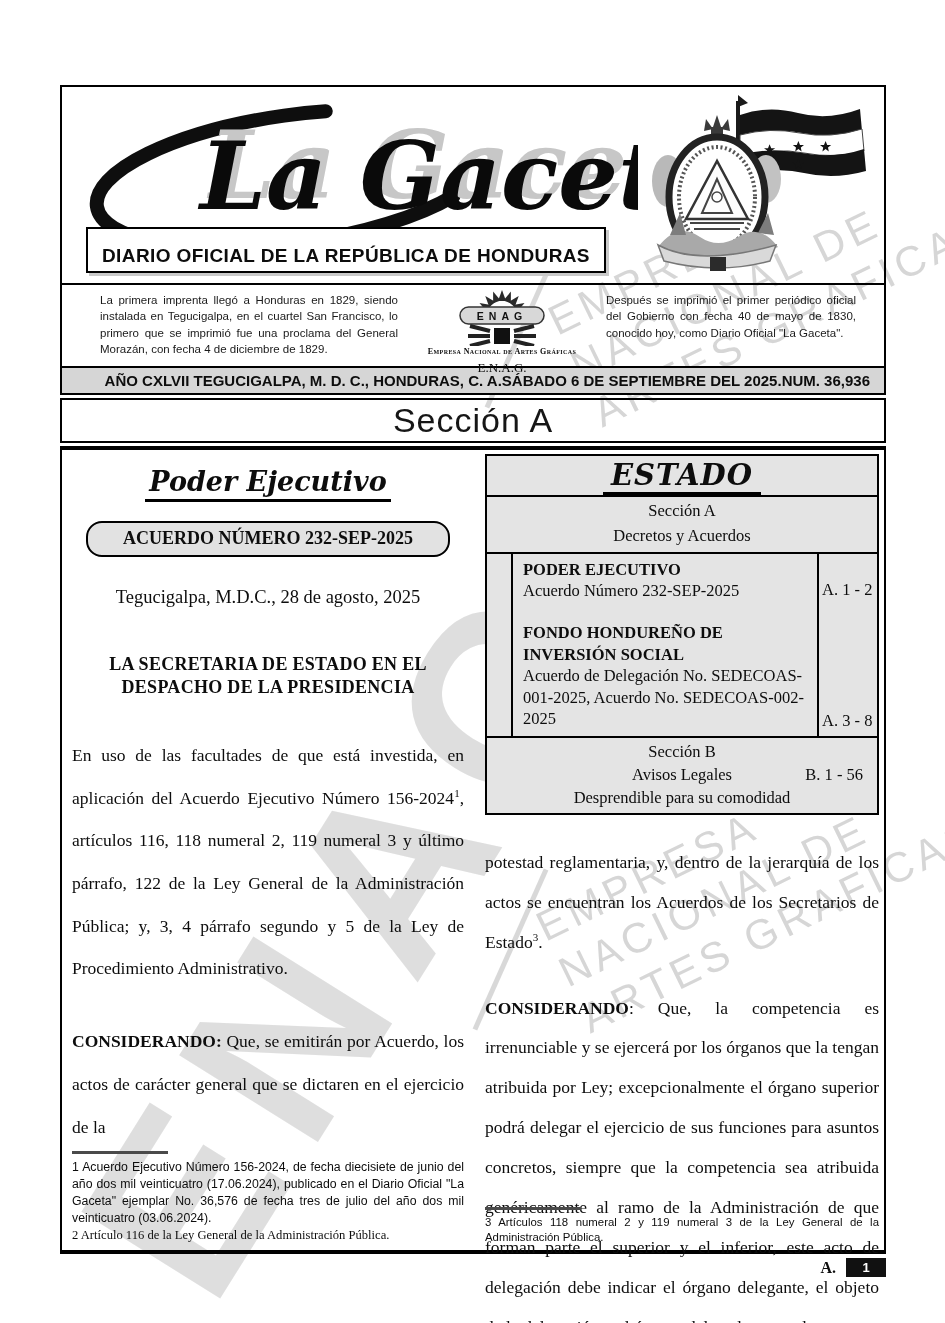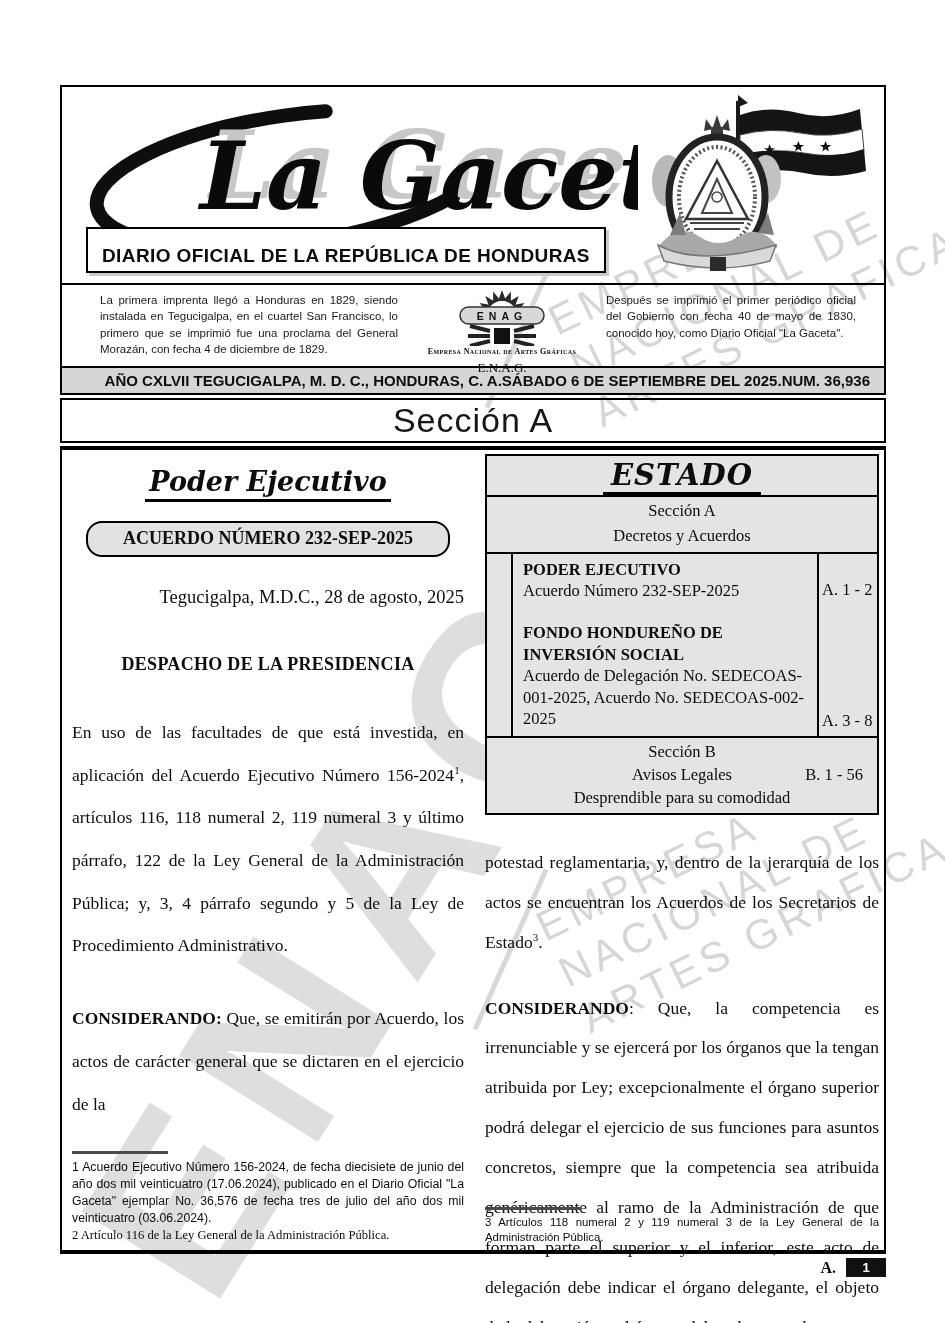--- a/index.html
+++ b/index.html
@@ -65,21 +65,21 @@
   .col-left{position:absolute;left:10px;top:0;bottom:0;width:392px}
   .col-right{position:absolute;right:5px;top:4px;bottom:0;width:394px}
   
   .pe-heading{margin-top:16px;text-align:center;font-family:"DejaVu Serif",serif;
     font-style:italic;font-weight:bold;font-size:27px}
   .pe-heading span{border-bottom:3px solid #000;padding:0 4px 2px}
   .acuerdo-badge{
     margin:24px auto 0;width:360px;border:2px solid #000;border-radius:16px;background:#e2e2e2;
     text-align:center;font-weight:bold;font-size:18px;padding:5px 0 6px;
   }
-  .tg-date{margin-top:30px;text-align:right;font-size:18.5px}
+  .tg-date{margin-top:30px;text-align:center;font-size:18.5px}
   .org{margin-top:46px;text-align:center;font-weight:bold;font-size:18px;letter-spacing:.3px}
   .org + .org{margin-top:2px}
   .para{font-size:17.5px;text-align:justify}
   .col-left .para{line-height:2.44}
   .col-right .para{line-height:2.28}
   .p-top{margin-top:36px}
   .p-gap{margin-top:30px}
   .lead{font-weight:bold}
   sup{font-size:11px;line-height:0}
   .fn-block{position:absolute;bottom:5px;left:0;right:0}
@@ -225,20 +225,21 @@
   <div class="secbar">Sección A</div>
 
   <div class="content">
 
     <div class="col-left">
       <div class="pe-heading">
         <span>Poder Ejecutivo</span>
       </div>
       <div class="acuerdo-badge">ACUERDO NÚMERO 232-SEP-2025</div>
       <div class="tg-date">Tegucigalpa, M.D.C., 28 de agosto, 2025</div>
+      <div class="org">LA SECRETARIA DE ESTADO EN EL</div>
       <div class="org">DESPACHO DE LA PRESIDENCIA</div>
 
       <p class="para p-top"><span>En uso de las facultades de que está investida, en aplicación del Acuerdo Ejecutivo Número 156-2024</span><sup>1</sup><span>, artículos 116, 118 numeral 2, 119 numeral 3 y último párrafo, 122 de la Ley General de la Administración Pública; y, 3, 4 párrafo segundo y 5 de la Ley de Procedimiento Administrativo.</span></p>
 
 
       <p class="para p-gap"><span class="lead">CONSIDERANDO:</span><span> Que, se emitirán por Acuerdo, los actos de carácter general que se dictaren en el ejercicio de la</span></p>
 
       <div class="fn-block">
         <div class="fn-rule"></div>
         <div class="fn-sans">1  Acuerdo Ejecutivo Número 156-2024, de fecha diecisiete de junio del año dos mil veinticuatro (17.06.2024), publicado en el Diario Oficial "La Gaceta" ejemplar No. 36,576 de fecha tres de julio del año dos mil veinticuatro (03.06.2024).</div>

